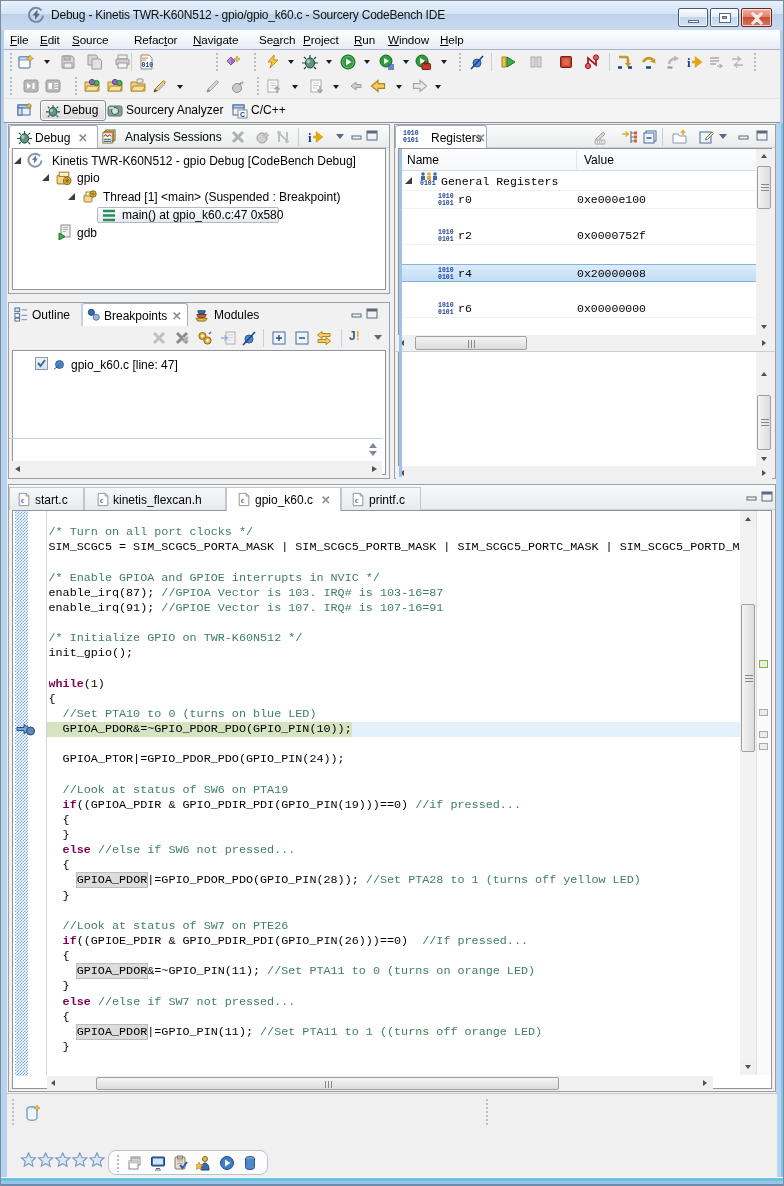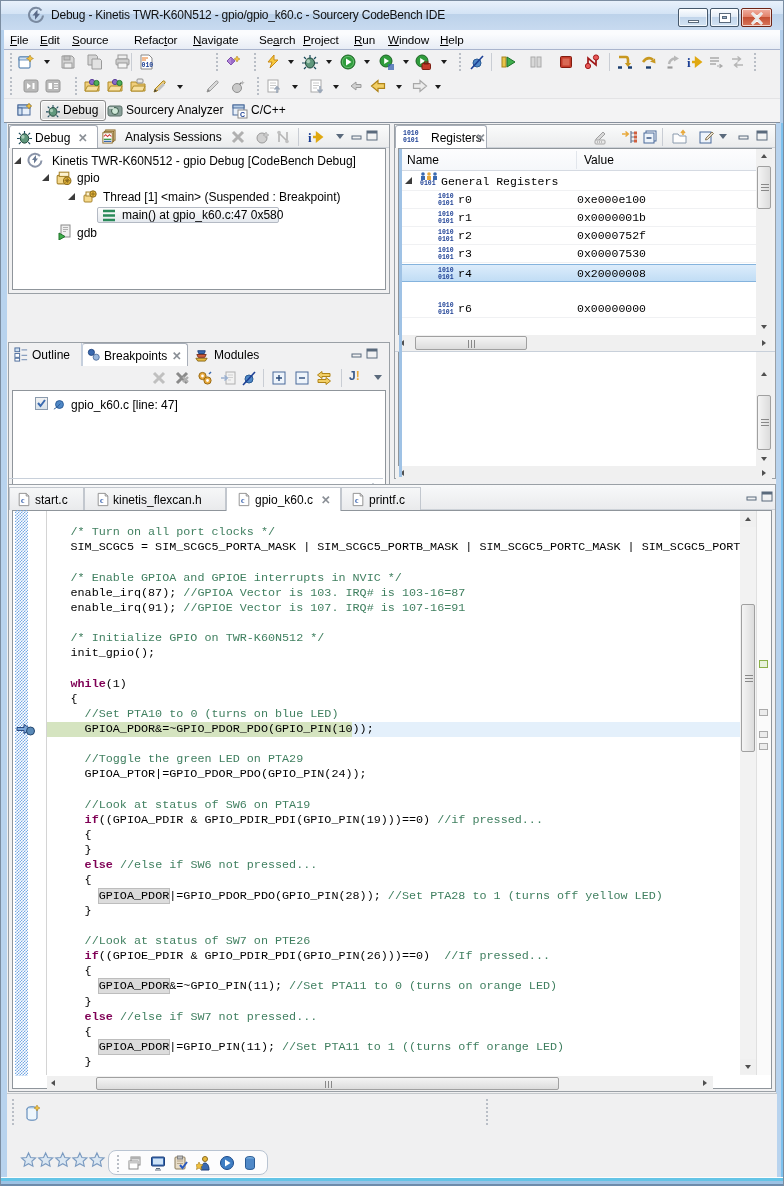--- a/index.html
+++ b/index.html
@@ -61,21 +61,21 @@
 .sb-thumb.h { background:linear-gradient(#f4f4f4,#dcdcdc); }
 .sb-btn { position:absolute; background:#f0f0f0; color:#505050; text-align:center; }
 .arr { position:absolute; width:0; height:0; }
 
 #editor { position:absolute; left:8px; top:484px; width:768px; height:608px; background:#f1f1f2; border:1px solid #9aa0a6; }
 .etab { position:absolute; top:2px; height:23px; background:linear-gradient(#f6f7f8,#e9eaec); border:1px solid #c2c7ce; border-bottom:none; }
 .etab.active { background:#fff; height:24px; z-index:2; }
 .etab .lbl { position:absolute; top:5px; font-size:12px; white-space:nowrap; }
 #code { position:absolute; left:39.5px; top:25px; width:693px; height:566px; overflow:hidden;
   font-family:"Liberation Mono",monospace; font-size:11.75px; line-height:15.15px; white-space:normal; }
-#code .ln { height:15.15px; position:relative; white-space:pre;margin-left:22px; }
+#code .ln { height:15.15px; position:relative; white-space:pre; }
 .cm { color:#3f7f5f; }
 .kw { color:#7f0055; font-weight:bold; }
 .occ { background:#dcdcdc; outline:1px solid #bdbdbd;text-align:center; }
 #curline { position:absolute; left:0px; top:210.6px; width:694px; height:15.2px; background:#e4f0fb; }
 #curline-g { position:absolute; left:0px; top:210.6px; width:303px; height:15.2px; background:#d5e4c0; }
 </style>
 </head>
 <body>
 <div id="frame"></div>
 <div id="titlebar"></div>
@@ -423,21 +423,21 @@
   <div class="abs" style="left:0; top:73.2px;">
     <svg class="abs" style="left:44px; top:-2px; width:16px; height:16px;" viewBox="0 0 16 16">
           <rect x="4" y="1" width="9" height="12" fill="#efefef" stroke="#8a8a8a"></rect>
           <path d="M6 3.5 h5 M6 5.5 h5 M6 7.5 h3" stroke="#b0b0b0"></path>
           <path d="M2 9 l6 3.5 -6 3.5z" fill="#3fae4c" stroke="#1e7229"></path>
         </svg>
     <span class="abs" style="left:64px; top:0;">gdb</span>
   </div>
 </div>
 </div>
-<div class="panel" id="p-break" style="left:8px; top:302px; width:382px; height:177px;margin-top:40px;">
+<div class="panel" id="p-break" style="left:8px; top:302px; width:382px; height:177px;">
 <div class="pcontent" style="left:3px; top:47px; right:3px; bottom:3px;"></div>
 <div class="tabrow" style="height:47px; border-bottom:none; background:none;"></div>
 <div class="vtab" style="left:0px; width:73px; border-right:1px solid #c5cfdd;">
 <svg class="ti" style="left:5px;top:4px;width:15px;height:15px" viewBox="0 0 16 16">
         <rect x="1" y="1" width="5" height="4" fill="#cfe0f2" stroke="#4a6a9a"></rect>
         <rect x="1" y="7" width="5" height="4" fill="#fff" stroke="#4a6a9a"></rect>
         <rect x="1" y="12" width="5" height="3" fill="#fff" stroke="#4a6a9a"></rect>
         <path d="M8 3 h6 M8 9 h6 M8 13.5 h6" stroke="#8aa0c0" stroke-width="1.4"></path>
       </svg>
 <span class="lbl" style="left:23px">Outline</span>
@@ -589,34 +589,24 @@
           <rect x="13" y="4" width="4" height="4" fill="#3a6ab0"></rect>
         </svg>
     <span class="abs mono" style="left:21px;top:9px;font-size:6.5px;font-weight:bold;color:#1c3f94;">0101</span>
     <span class="reg-name" style="left:42px; top:4px;">General Registers</span>
   </div>
   <div class="reg-row mono" style="top:41.7px;">
         <span class="regicon">1010<br>0101</span>
         <span class="reg-name">r0</span>
         <span class="reg-val">0xe000e100</span>
       </div>
-  <div class="reg-row mono" style="top:59.9px;">
-        <span class="regicon">1010<br>0101</span>
-        <span class="reg-name">r1</span>
-        <span class="reg-val">0x0000001b</span>
-      </div>
   <div class="reg-row mono" style="top:78.1px;">
         <span class="regicon">1010<br>0101</span>
         <span class="reg-name">r2</span>
         <span class="reg-val">0x0000752f</span>
-      </div>
-  <div class="reg-row mono" style="top:96.3px;">
-        <span class="regicon">1010<br>0101</span>
-        <span class="reg-name">r3</span>
-        <span class="reg-val">0x00007530</span>
       </div>
   <div class="reg-row mono" style="top:114.5px; background:linear-gradient(#dcecfb,#c1ddf5); border-top:1px solid #84b3dd; border-bottom:1px solid #84b3dd;">
         <span class="regicon">1010<br>0101</span>
         <span class="reg-name">r4</span>
         <span class="reg-val">0x20000008</span>
       </div>
   <div class="reg-row mono" style="top:150.9px;">
         <span class="regicon">1010<br>0101</span>
         <span class="reg-name">r6</span>
         <span class="reg-val">0x00000000</span>
@@ -733,21 +723,20 @@
 <div class="ln">enable_irq(91); <span class="cm">//GPIOE Vector is 107. IRQ# is 107-16=91</span></div>
 <div class="ln"> </div>
 <div class="ln"><span class="cm">/* Initialize GPIO on TWR-K60N512 */</span></div>
 <div class="ln">init_gpio();</div>
 <div class="ln"> </div>
 <div class="ln"><span class="kw">while</span>(1)</div>
 <div class="ln">{</div>
 <div class="ln">  <span class="cm">//Set PTA10 to 0 (turns on blue LED)</span></div>
 <div class="ln">  GPIOA_PDOR&amp;=~GPIO_PDOR_PDO(GPIO_PIN(10));</div>
 <div class="ln"> </div>
-<div class="ln">  <span class="cm">//Toggle the green LED on PTA29</span></div>
 <div class="ln">  GPIOA_PTOR|=GPIO_PDOR_PDO(GPIO_PIN(24));</div>
 <div class="ln"> </div>
 <div class="ln">  <span class="cm">//Look at status of SW6 on PTA19</span></div>
 <div class="ln">  <span class="kw">if</span>((GPIOA_PDIR &amp; GPIO_PDIR_PDI(GPIO_PIN(19)))==0) <span class="cm">//if pressed...</span></div>
 <div class="ln">  {</div>
 <div class="ln">  }</div>
 <div class="ln">  <span class="kw">else</span> <span class="cm">//else if SW6 not pressed...</span></div>
 <div class="ln">  {</div>
 <div class="ln">    <span class="occ">GPIOA_PDOR</span>|=GPIO_PDOR_PDO(GPIO_PIN(28)); <span class="cm">//Set PTA28 to 1 (turns off yellow LED)</span></div>
 <div class="ln">  }</div>

